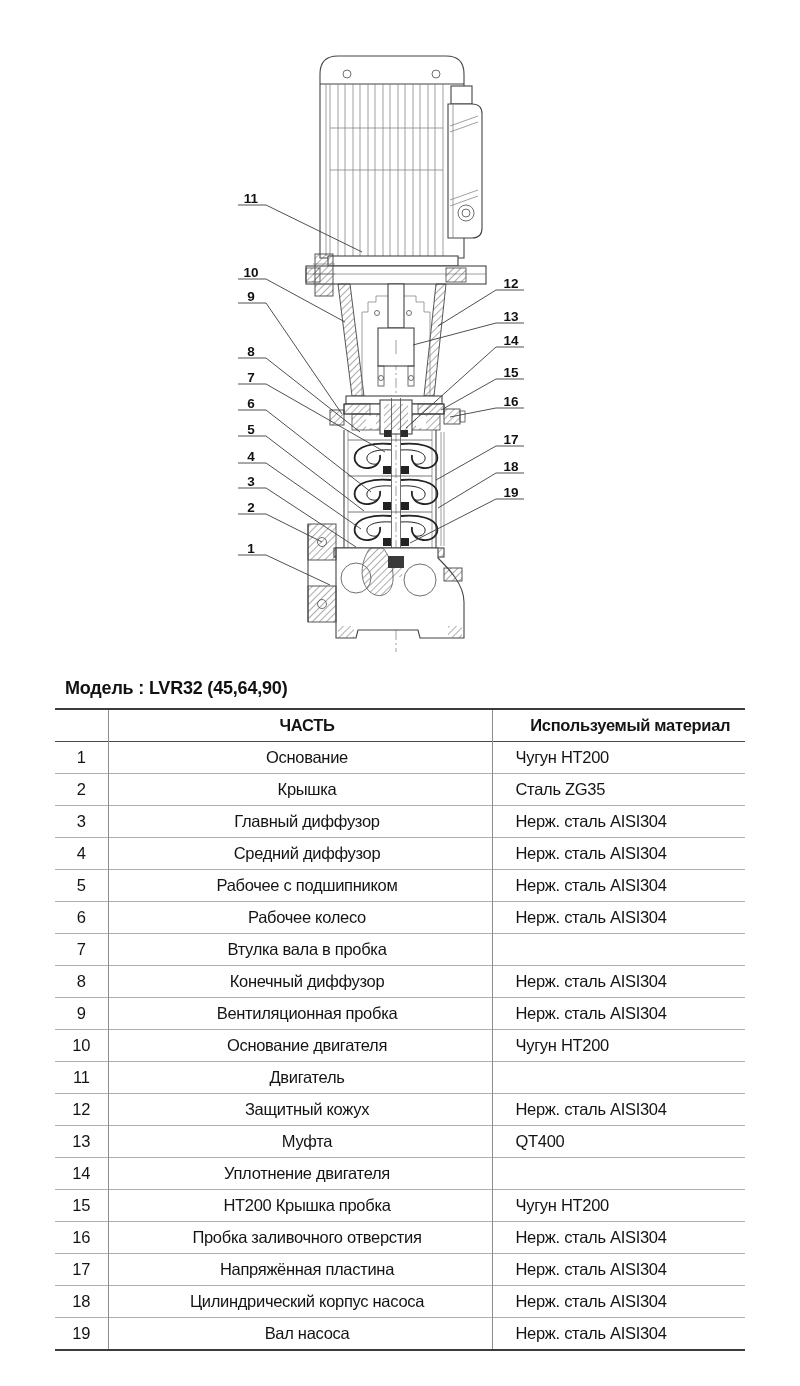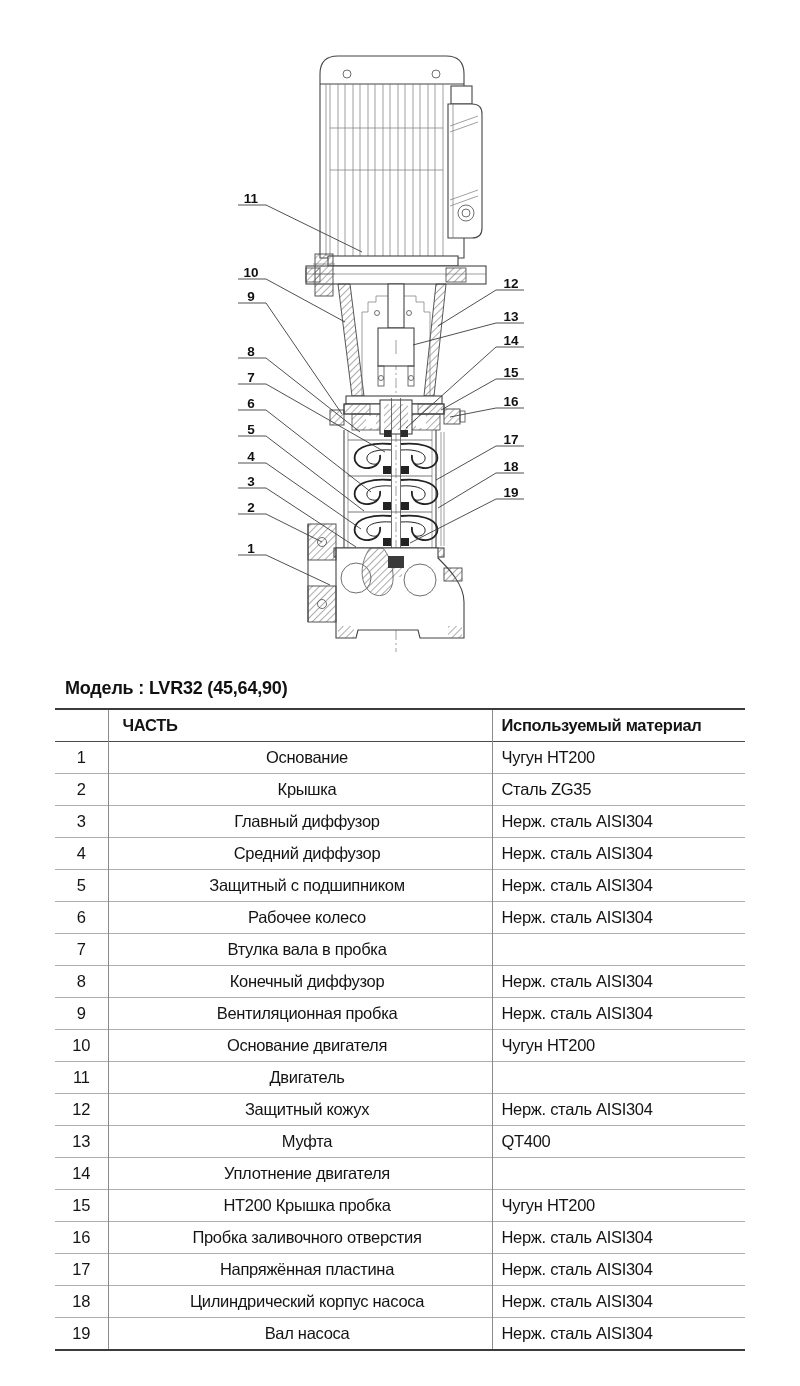--- a/index.html
+++ b/index.html
@@ -13,25 +13,25 @@
     font-size:18px;font-weight:700;letter-spacing:-0.2px;color:#111;
   }
   .parts-table{
     position:absolute;top:708px;left:55px;width:690px;
     border-collapse:collapse;table-layout:fixed;
   }
   .parts-table th,.parts-table td{
     padding:0;font-size:16.5px;letter-spacing:-0.3px;vertical-align:middle;
     white-space:nowrap;overflow:hidden;
   }
-  .parts-table thead th{height:31px;font-weight:700;text-align:left;}
+  .parts-table thead th{height:31px;font-weight:700;text-align:center;}
   .parts-table tbody td{height:31px;font-weight:400;}
   .col-no{text-align:center;border-right:1px solid #8c8c8c;}
   thead .col-part, tbody .col-part{padding-left:14px;border-right:1px solid #8c8c8c;text-align:center;}
-  thead .col-mat, tbody .col-mat{padding-left:9px;text-align:left;}
+  thead .col-mat, tbody .col-mat{padding-left:23px;text-align:left;}
   .parts-table thead tr{border-top:2px solid #3c3c3c;border-bottom:1.8px solid #4a4a4a;}
   .parts-table tbody tr{border-bottom:1px solid #aeaeae;}
   .parts-table tbody tr:last-child{border-bottom:2.2px solid #3c3c3c;}
   
   .ln{fill:none;stroke:#444;stroke-width:1.1;}
   .ln-thin{fill:none;stroke:#777;stroke-width:0.7;}
   .ln-med{fill:none;stroke:#555;stroke-width:0.85;}
   .white{fill:#ffffff;stroke:#444;stroke-width:1.1;}
   .leader{fill:none;stroke:#3c3c3c;stroke-width:0.9;}
   .callout-num{font:700 13.5px "Liberation Sans",sans-serif;fill:#111;text-anchor:middle;}
@@ -226,21 +226,21 @@
         <td class="col-part">Главный диффузор</td>
         <td class="col-mat">Нерж. сталь AISI304</td>
       </tr>
       <tr>
         <td class="col-no">4</td>
         <td class="col-part">Средний диффузор</td>
         <td class="col-mat">Нерж. сталь AISI304</td>
       </tr>
       <tr>
         <td class="col-no">5</td>
-        <td class="col-part">Защитный с подшипником</td>
+        <td class="col-part">Рабочее с подшипником</td>
         <td class="col-mat">Нерж. сталь AISI304</td>
       </tr>
       <tr>
         <td class="col-no">6</td>
         <td class="col-part">Рабочее колесо</td>
         <td class="col-mat">Нерж. сталь AISI304</td>
       </tr>
       <tr>
         <td class="col-no">7</td>
         <td class="col-part">Втулка вала в пробка</td>

